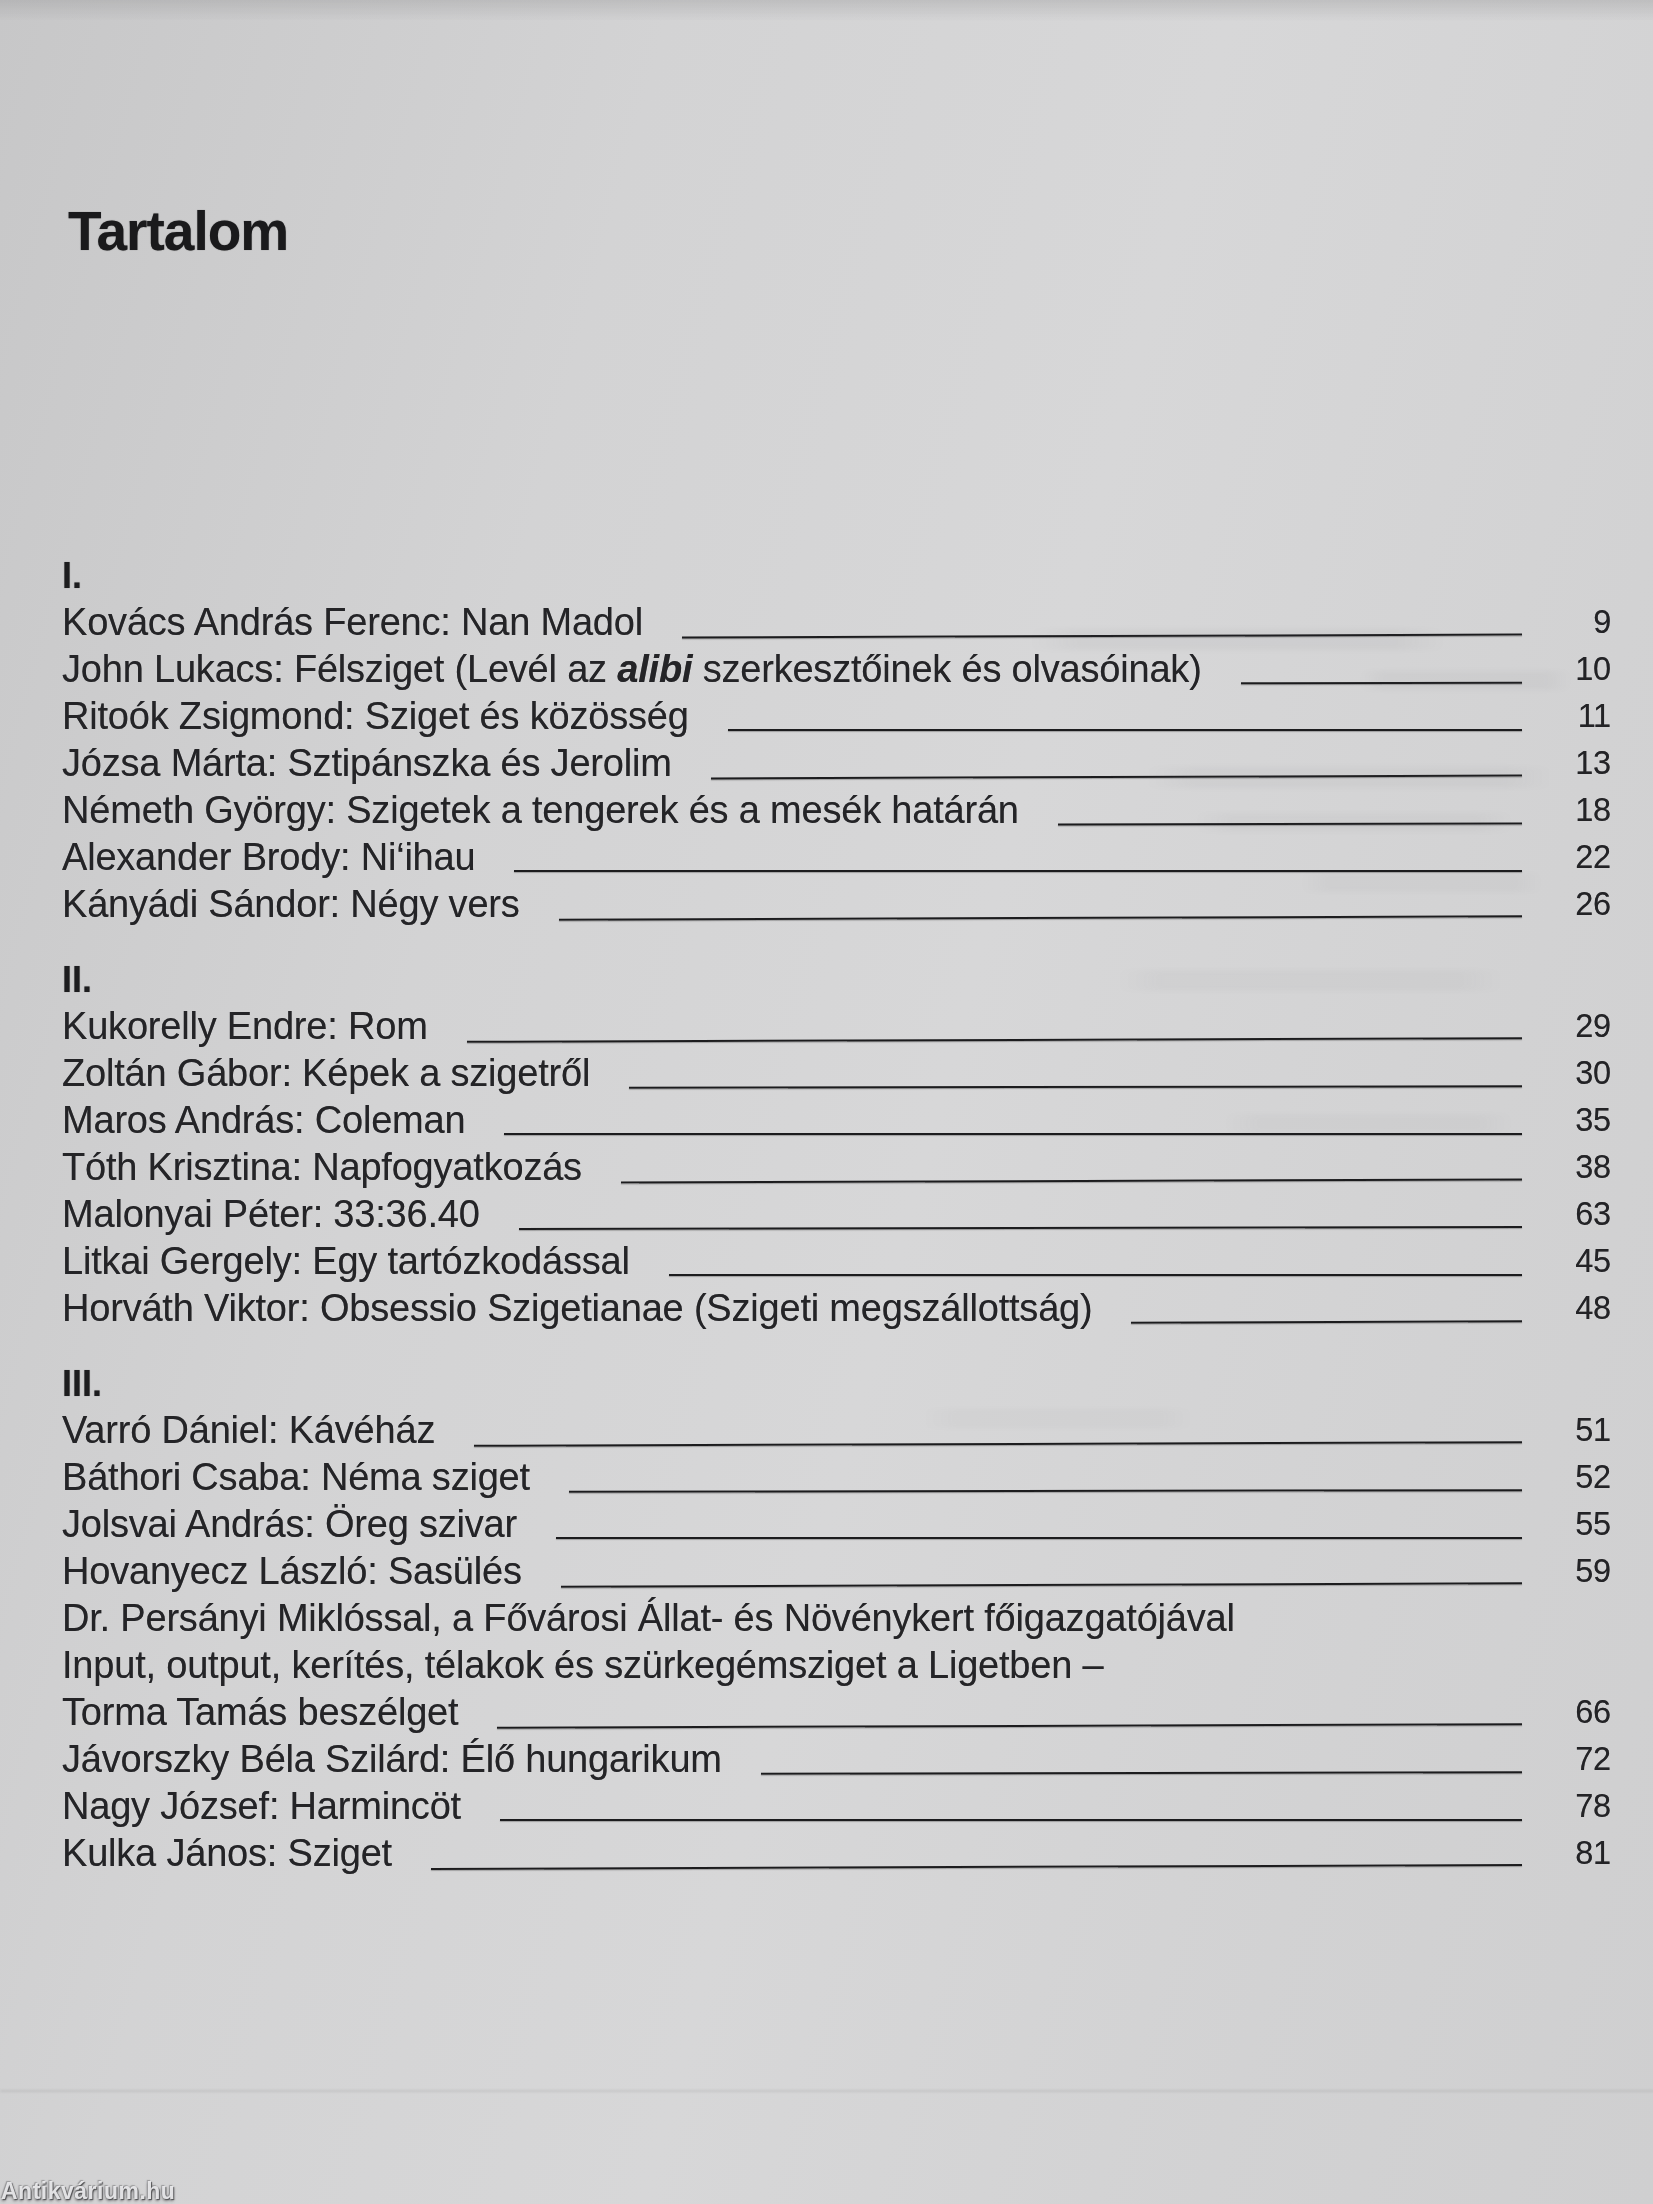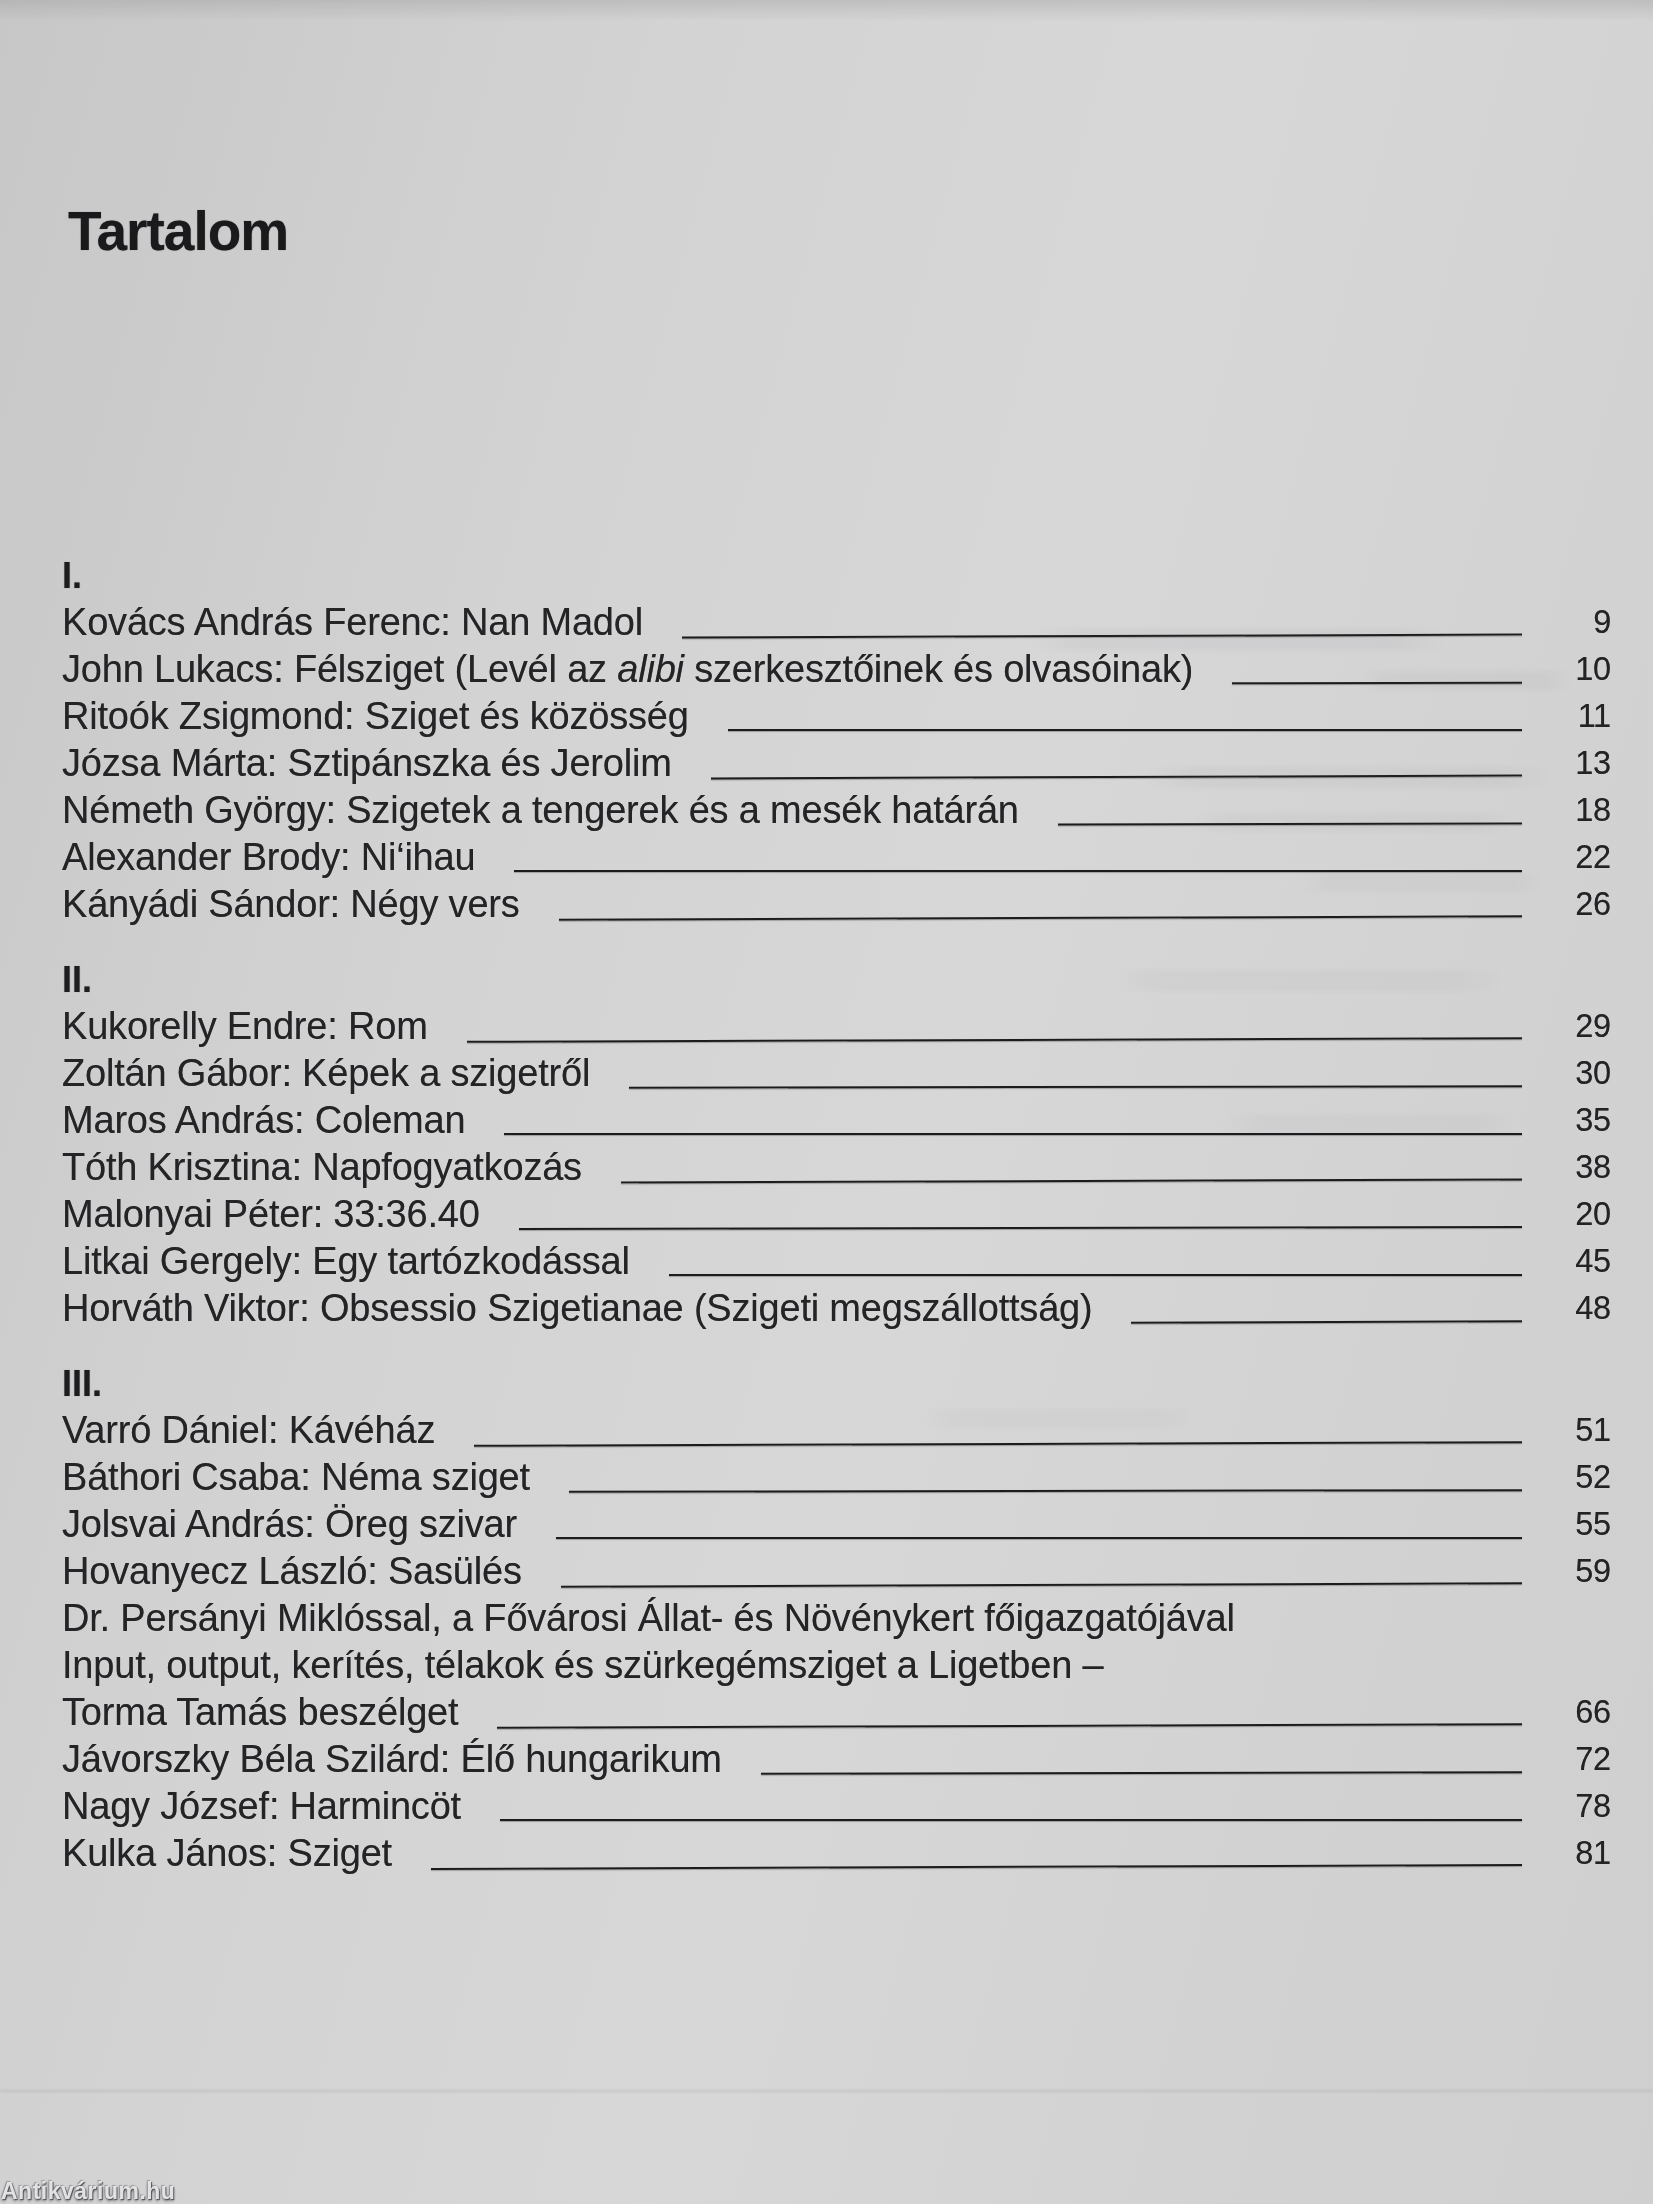--- a/index.html
+++ b/index.html
@@ -45,21 +45,21 @@
     color: #1d1d1f;
     text-shadow: 0 0 1px rgba(30,30,30,0.45);
   }
   .entry-text {
     font-size: 38px;
     letter-spacing: -0.2px;
     color: #242427;
     white-space: nowrap;
     text-shadow: 0 0 0.6px rgba(40,40,42,0.55);
   }
-  .entry-text .em { font-style: italic; }
+  .entry-text .em { font-style: italic; font-weight: bold; }
   .leader {
     flex: 1 1 auto;
     height: 0;
     border-bottom: 2.9px solid #1c1c1e;
     margin: 0 25px 8.7px 39px;
     transform: rotate(-0.12deg);
     box-shadow: 0 1px 1px rgba(60,60,60,0.35);
   }
   .page-num {
     min-width: 64px;
@@ -163,21 +163,21 @@
           <span class="page-num">35</span>
         </div>
         <div class="row">
           <span class="entry-text"><span>Tóth Krisztina: Napfogyatkozás</span></span>
           <span class="leader" style="transform: rotate(-0.2deg);"></span>
           <span class="page-num">38</span>
         </div>
         <div class="row">
           <span class="entry-text"><span>Malonyai Péter: 33:36.40</span></span>
           <span class="leader" style="transform: rotate(-0.1deg);"></span>
-          <span class="page-num">20</span>
+          <span class="page-num">63</span>
         </div>
         <div class="row">
           <span class="entry-text"><span>Litkai Gergely: Egy tartózkodással</span></span>
           <span class="leader" style="transform: rotate(0deg);"></span>
           <span class="page-num">45</span>
         </div>
         <div class="row">
           <span class="entry-text"><span>Horváth Viktor: Obsessio Szigetianae (Szigeti megszállottság)</span></span>
           <span class="leader" style="transform: rotate(-0.2deg);"></span>
           <span class="page-num">48</span>

